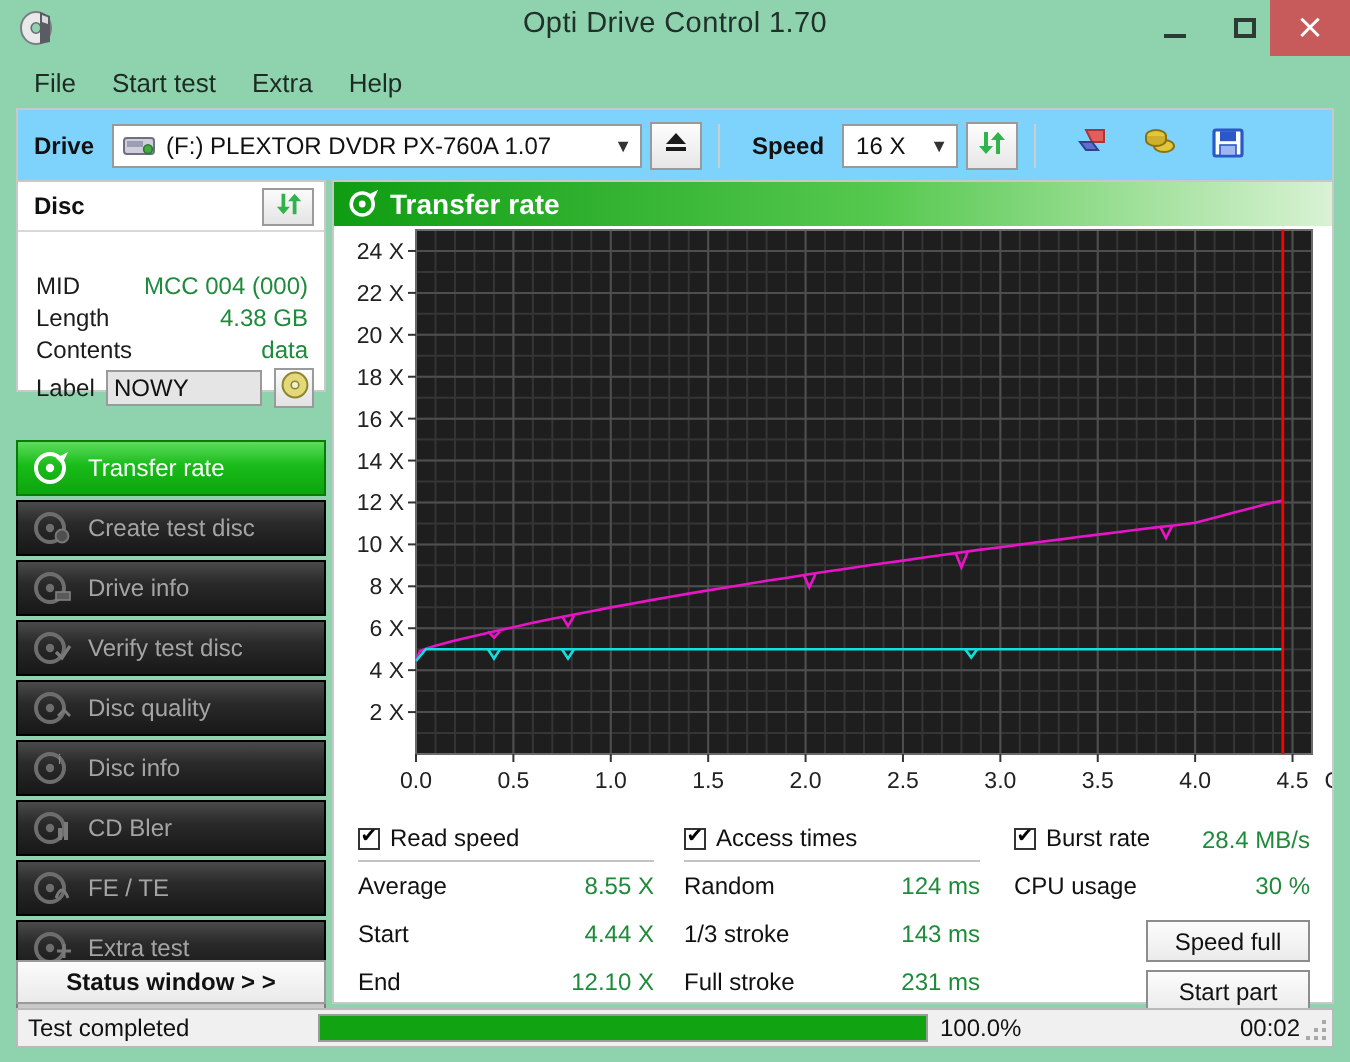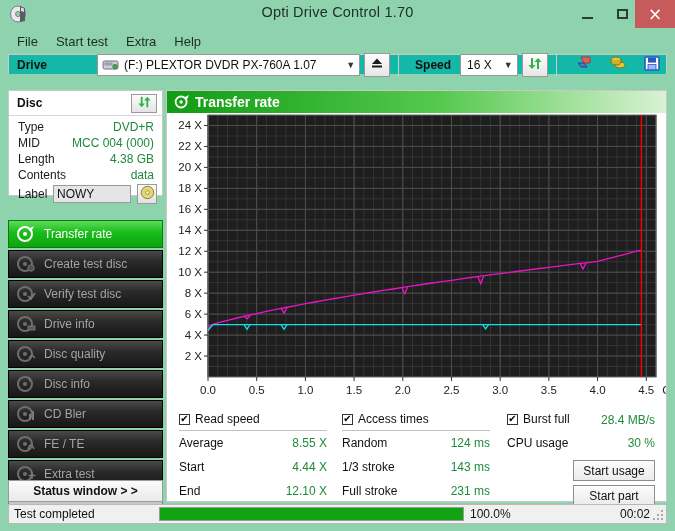--- a/index.html
+++ b/index.html
@@ -37,31 +37,31 @@
   .glyph-max{display:block;width:11px;height:10px;border:2px solid #2c3b34;box-sizing:border-box;}
   .glyph-close{font-size:17px;line-height:1;font-family:"DejaVu Sans",sans-serif;}
   
   .menubar{
     position:absolute;left:8px;top:30px;width:659px;height:22px;
     display:flex;align-items:center;
   }
   .menuitem{padding:2px 9px;font-size:13px;color:#1d2b24;}
   
   .toolbar{
-    position:absolute;left:8px;top:54px;width:659px;height:20px;
-    background:#14b8a6;border:1px solid #c8c8c8;border-bottom:none;
+    position:absolute;left:8px;top:54px;width:659px;height:36px;
+    background:#7dd3fc;border:1px solid #c8c8c8;border-bottom:none;
     box-sizing:border-box;display:flex;align-items:center;
   }
   .tb-label{font-weight:bold;font-size:12px;color:#111;margin:0 9px 0 8px;}
   .combo{
     height:22px;border:1px solid #999;background:#fff;
     display:flex;align-items:center;box-sizing:border-box;
     font-size:12px;color:#111;position:relative;
   }
-  .combo-drive{width:265px;padding-left:4px;margin-left:41px;}
+  .combo-drive{width:265px;padding-left:4px;}
   .combo-speed{width:58px;padding-left:6px;}
   .combo-arrow{
     position:absolute;right:4px;top:0;height:100%;
     display:flex;align-items:center;font-size:9px;color:#333;
   }
   .drive-icon{width:17px;height:14px;margin-right:5px;flex:0 0 auto;}
   .eject-btn{
     width:26px;height:24px;margin-left:4px;border:1px solid #9a9a9a;
     background:linear-gradient(#fdfdfd,#e6e6e6);
     display:flex;align-items:center;justify-content:center;box-sizing:border-box;
@@ -306,24 +306,20 @@
         <div class="refresh-btn">
           <span>
             <svg width="15" height="14" viewBox="0 0 16 15">
               <path d="M4 2 L4 9 L1.5 9 L5 13 L8.5 9 L6 9 L6 2 Z" fill="#2fb34a"></path>
               <path d="M12 13 L12 6 L14.5 6 L11 2 L7.5 6 L10 6 L10 13 Z" fill="#2fb34a"></path>
             </svg>
           </span>
         </div>
       </div>
 
-      <div class="disc-row" style="top:29px">
-        <span class="disc-key">Type</span>
-        <span class="disc-val">DVD+R</span>
-      </div>
       <div class="disc-row" style="top:45px">
         <span class="disc-key">MID</span>
         <span class="disc-val">MCC 004 (000)</span>
       </div>
       <div class="disc-row" style="top:61px">
         <span class="disc-key">Length</span>
         <span class="disc-val">4.38 GB</span>
       </div>
       <div class="disc-row" style="top:77px">
         <span class="disc-key">Contents</span>
@@ -363,34 +359,34 @@
             <circle cx="15" cy="13" r="3.2" fill="#4f4f4f" stroke="#777" stroke-width="1"></circle>
           </svg>
         </span>
         <span>Create test disc</span>
       </div>
       <div class="navbtn">
         <span class="nav-ic">
           <svg width="20" height="18" viewBox="0 0 20 18">
             <circle cx="9" cy="9" r="7" fill="none" stroke="#6d6d6d" stroke-width="2"></circle>
             <circle cx="9" cy="9" r="2.1" fill="#6d6d6d"></circle>
+            <rect x="12" y="11" width="7" height="4" fill="#5a5a5a" stroke="#808080" stroke-width="0.8"></rect>
+          </svg>
+        </span>
+        <span>Drive info</span>
+      </div>
+      <div class="navbtn">
+        <span class="nav-ic">
+          <svg width="20" height="18" viewBox="0 0 20 18">
+            <circle cx="9" cy="9" r="7" fill="none" stroke="#6d6d6d" stroke-width="2"></circle>
+            <circle cx="9" cy="9" r="2.1" fill="#6d6d6d"></circle>
             <path d="M12 11 L15 14 L19 8" fill="none" stroke="#7a7a7a" stroke-width="1.6"></path>
           </svg>
         </span>
         <span>Verify test disc</span>
-      </div>
-      <div class="navbtn">
-        <span class="nav-ic">
-          <svg width="20" height="18" viewBox="0 0 20 18">
-            <circle cx="9" cy="9" r="7" fill="none" stroke="#6d6d6d" stroke-width="2"></circle>
-            <circle cx="9" cy="9" r="2.1" fill="#6d6d6d"></circle>
-            <rect x="12" y="11" width="7" height="4" fill="#5a5a5a" stroke="#808080" stroke-width="0.8"></rect>
-          </svg>
-        </span>
-        <span>Drive info</span>
       </div>
       <div class="navbtn">
         <span class="nav-ic">
           <svg width="20" height="18" viewBox="0 0 20 18">
             <circle cx="9" cy="9" r="7" fill="none" stroke="#6d6d6d" stroke-width="2"></circle>
             <circle cx="9" cy="9" r="2.1" fill="#6d6d6d"></circle>
             <path d="M13 13 L16 10 L19 13" fill="none" stroke="#7a7a7a" stroke-width="1.4"></path>
           </svg>
         </span>
         <span>Disc quality</span>
@@ -656,28 +652,28 @@
       </div>
       <div class="res-row">
         <span class="res-k">Full stroke</span>
         <span class="res-v" style="right:0">231 ms</span>
       </div>
     </div>
 
     <div class="res-col" style="left:340px;width:148px">
       <div class="res-head">
         <span class="chk">✔</span>
-        <span class="hl">Burst full</span>
+        <span class="hl">Burst rate</span>
         <span class="res-v" style="right:0;position:absolute;top:1px">28.4 MB/s</span>
       </div>
       <div class="res-row" style="margin-top:9px">
         <span class="res-k">CPU usage</span>
         <span class="res-v" style="right:0">30 %</span>
       </div>
-      <div style="position:absolute;right:0;top:48px" class="startbtn">Start usage</div>
+      <div style="position:absolute;right:0;top:48px" class="startbtn">Speed full</div>
       <div style="position:absolute;right:0;top:73px" class="startbtn">Start part</div>
     </div>
   </div>
 
   <div class="statusbar">
     <span class="sb-text">Test completed</span>
     <div class="sb-progtrack">
       <div class="sb-progfill" id="progfill" style="width: 100%;"></div>
     </div>
     <span class="sb-pct">100.0%</span>

